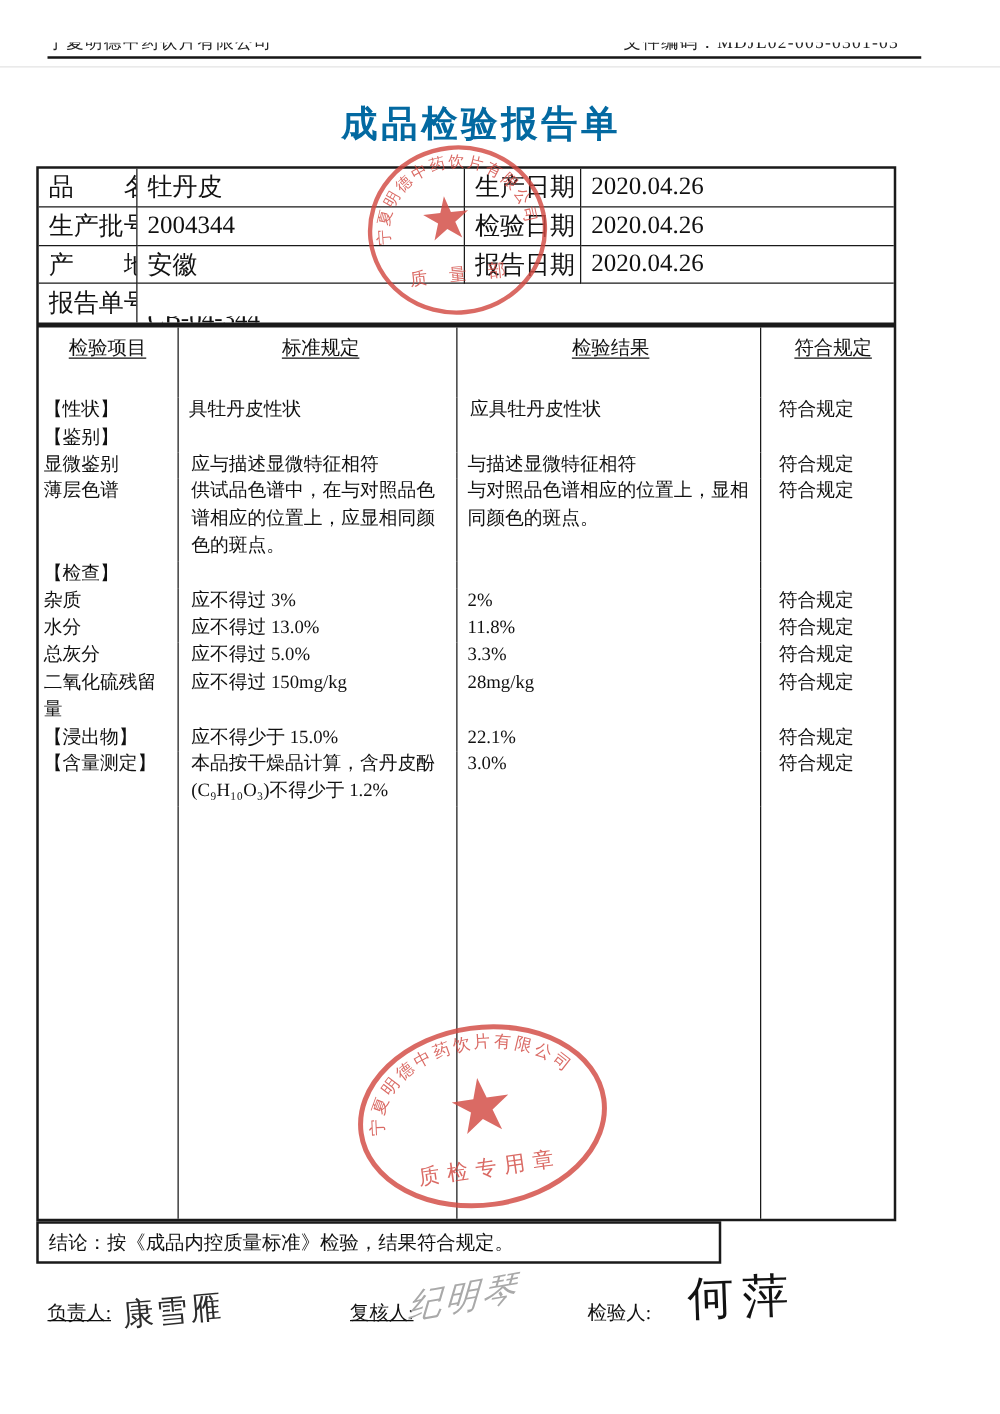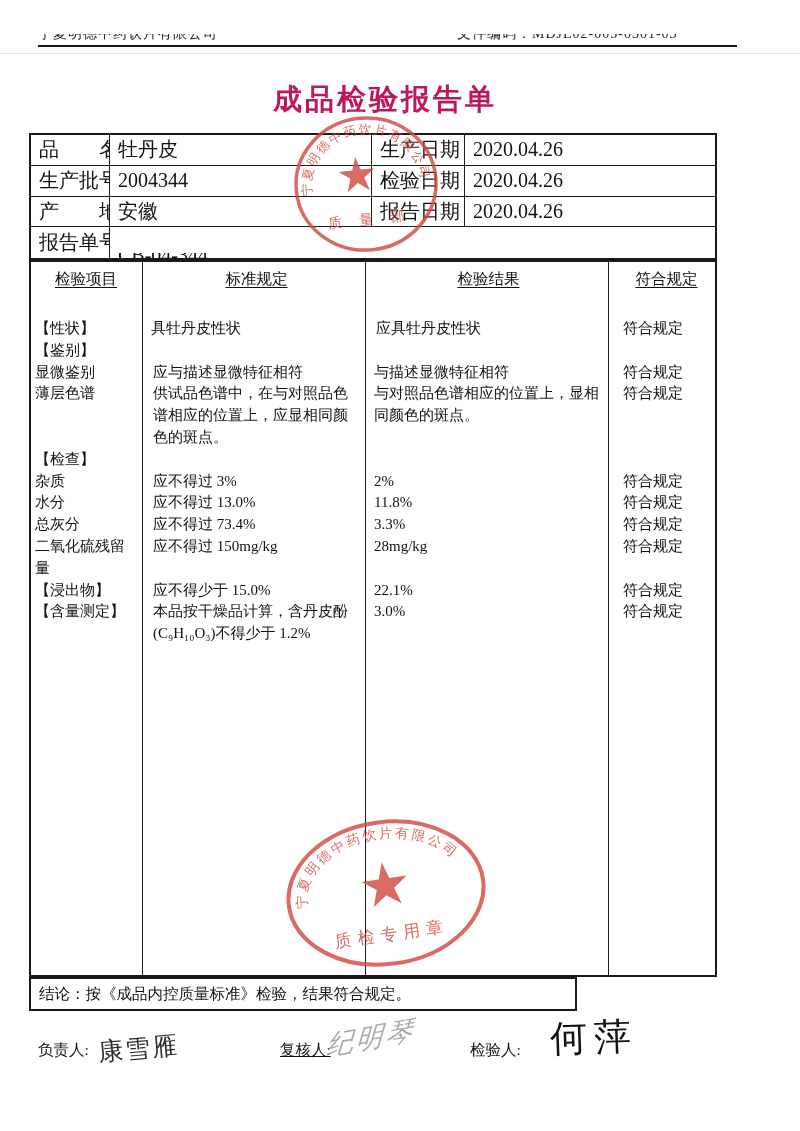--- a/index.html
+++ b/index.html
@@ -4,26 +4,26 @@
 <style>
   html,body{margin:0;padding:0;background:#fff;}
   .page{
     position:relative; width:800px; height:1131px; background:#fff;
     font-family:"Liberation Serif","DejaVu Serif",serif; color:#111; overflow:hidden;
   }
   
   .hdr-clip{position:absolute; top:34px; height:11px; overflow:hidden;}
   .hdr-clip span{position:relative; top:-9px; display:block; font-size:14px; letter-spacing:1px; color:#222; white-space:nowrap;}
   .hdr-left{left:38px; width:230px;}
-  .hdr-right{left:457px; width:270px; text-align:left;}
+  .hdr-right{left:474px; width:270px; text-align:center;}
   .hdr-rule{position:absolute; left:38px; top:45px; width:699px; height:2px; background:#161616;}
   .hdr-rule2{position:absolute; left:0px; top:53px; width:800px; height:1px; background:#e3e3e3;}
   
   .title{position:absolute; left:0; top:80px; width:770px; text-align:center;
-    font-size:29px; font-weight:bold; letter-spacing:3px; color:#be185d;}
+    font-size:29px; font-weight:bold; letter-spacing:3px; color:#0369a1;}
   
   .info-table{position:absolute; left:29px; top:133px; width:688px; height:127px;
     box-sizing:border-box; border:2px solid #1a1a1a; display:grid;
     grid-template-columns:79px 262px 93px 1fr; grid-template-rows:repeat(4,1fr);
     font-size:20px;}
   .info-table .cell{display:flex; align-items:center; box-sizing:border-box;
     border-right:1.5px solid #1a1a1a; border-bottom:1.5px solid #1a1a1a; padding:0 4px 0 8px; white-space:nowrap; overflow:hidden;}
   .info-table .cell.lastcol{border-right:none;}
   .info-table .cell.lastrow{border-bottom:none;}
   .info-table .span3{grid-column:2/5; border-right:none;margin-top:26px;}
@@ -134,21 +134,21 @@
     <div class="tc c2">应不得过 3%</div>
     <div class="tc c3">2%</div>
     <div class="tc c4">符合规定</div>
 
     <div class="tc c1">水分</div>
     <div class="tc c2">应不得过 13.0%</div>
     <div class="tc c3">11.8%</div>
     <div class="tc c4">符合规定</div>
 
     <div class="tc c1">总灰分</div>
-    <div class="tc c2">应不得过 73.4%</div>
+    <div class="tc c2">应不得过 5.0%</div>
     <div class="tc c3">3.3%</div>
     <div class="tc c4">符合规定</div>
 
     <div class="tc c1">二氧化硫残留量</div>
     <div class="tc c2">应不得过 150mg/kg</div>
     <div class="tc c3">28mg/kg</div>
     <div class="tc c4">符合规定</div>
 
     <div class="tc c1">【浸出物】</div>
     <div class="tc c2">应不得少于 15.0%</div>
@@ -163,21 +163,21 @@
     <div class="tc c1"></div>
     <div class="tc c2"></div>
     <div class="tc c3"></div>
     <div class="tc c4"></div>
   </div>
 
   <div class="conclusion-box">
     <span>结论：按《成品内控质量标准》检验，结果符合规定。</span>
   </div>
 
-  <div class="sig-label" style="left:38px;">负责人:</div>
+  <div class="sig-label" style="left:38px;text-decoration:underline;">负责人:</div>
   <div class="sig sig-resp">康雪雁</div>
   <div class="sig-label" style="left:280px;text-decoration:underline;">复核人:</div>
   <div class="sig sig-rev">纪明琴</div>
   <div class="sig-label" style="left:470px;">检验人:</div>
   <div class="sig sig-insp">何萍</div>
 
   <svg class="stamp stamp-top" viewBox="0 0 152 146">
     <g transform="rotate(-6 76 72)" opacity="0.82">
       <ellipse cx="76" cy="72" rx="70" ry="66" fill="none" stroke="#d24a43" stroke-width="3.5"></ellipse>
       <path d="M0,-1 L0.2245,-0.309 L0.9511,-0.309 L0.3633,0.118 L0.5878,0.809 L0,0.382 L-0.5878,0.809 L-0.3633,0.118 L-0.9511,-0.309 L-0.2245,-0.309 Z" transform="translate(68,63) scale(19)" fill="#d24a43"></path>

